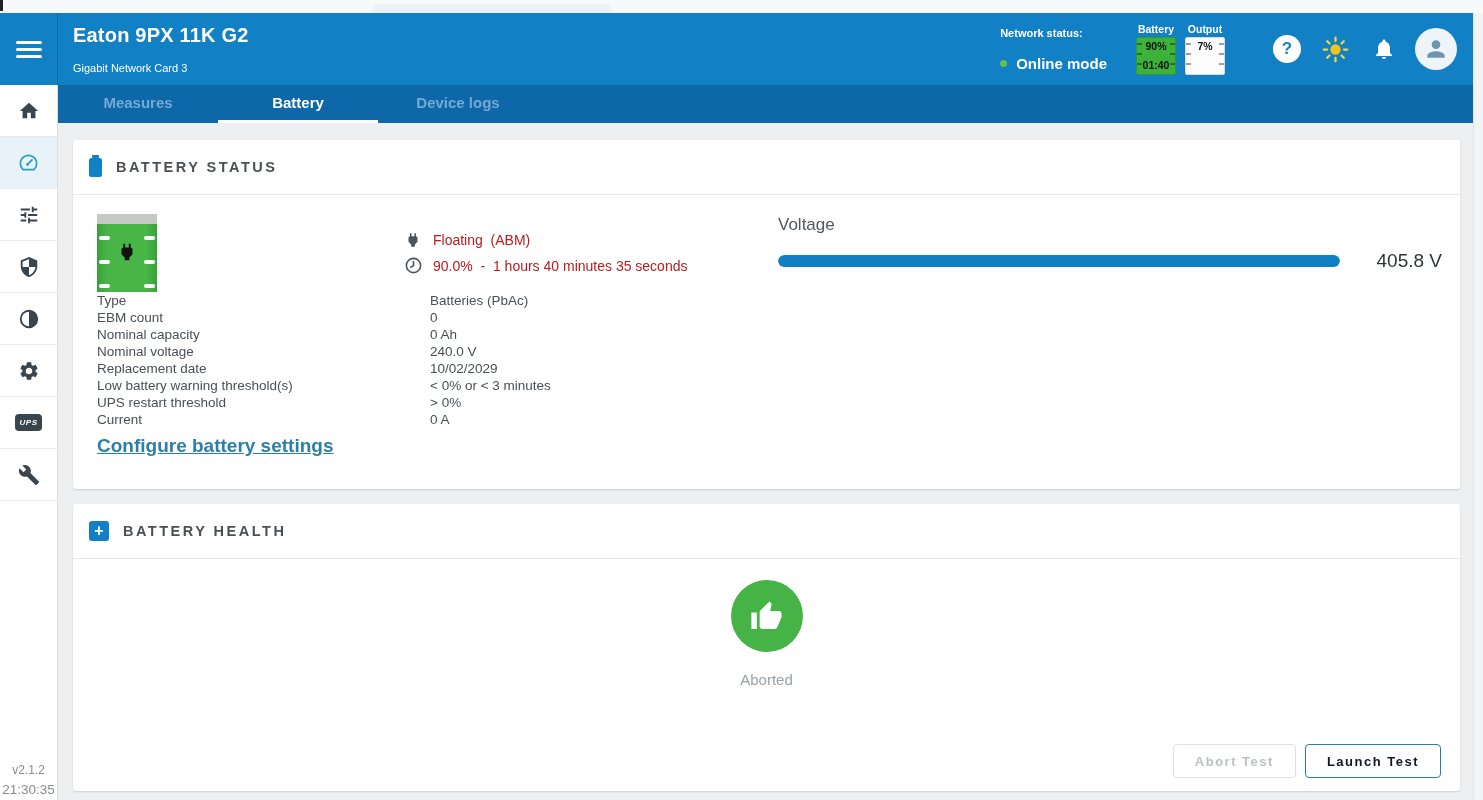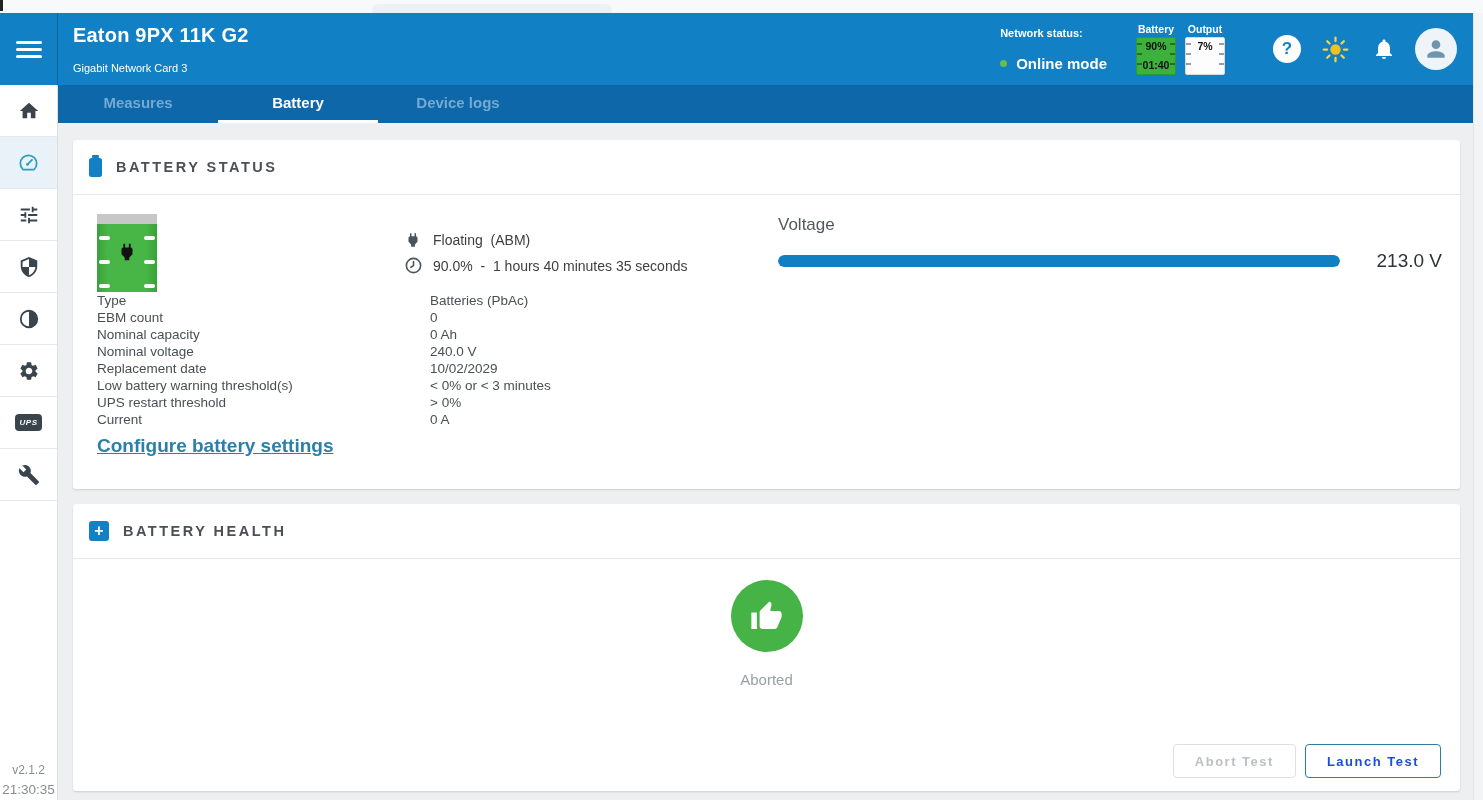--- a/index.html
+++ b/index.html
@@ -83,21 +83,21 @@
   
   .cs-body { position:relative; height:294px; }
   .batt-pic { position:absolute; left:24px; top:19px; width:60px; height:78px; }
   .batt-cap { height:10px; background:#c7c7c7; }
   .batt-green { position:relative; height:68px;
     background:linear-gradient(90deg,#3aa139 0%, #48b647 18%, #48b647 82%, #3aa139 100%); }
   .batt-green svg { position:absolute; left:50%; top:16px; transform:translateX(-50%); }
   .notch { position:absolute; width:11px; height:4px; background:#fff; border-radius:2px; }
 
   .mode-block { position:absolute; left:330px; top:36px; }
-  .mode-row { display:flex; align-items:center; margin-bottom:7px; color:#404040; font-size:14px; }
+  .mode-row { display:flex; align-items:center; margin-bottom:7px; color:#b91c1c; font-size:14px; }
   .mode-row .mi { width:20px; display:flex; justify-content:center; margin-right:10px; color:#4b545a; }
   .pre { white-space:pre; }
 
   .details { position:absolute; left:24px; top:97px; font-size:13.5px; color:#4a4f54; }
   .drow { display:flex; line-height:17px; }
   .dl { width:333px; }
 
   .cfg-link { position:absolute; left:24px; top:240px; font-size:19px; font-weight:700;
     color:#2c7fa8; text-decoration:underline; cursor:pointer; }
 
@@ -112,21 +112,21 @@
   .bh-body { position:relative; height:232px; }
   .health-center { position:absolute; left:0; right:0; top:21px; text-align:center; }
   .health-circle { width:72px; height:72px; border-radius:50%; background:#45b345; margin:0 auto;
     display:flex; align-items:center; justify-content:center; }
   .health-status { margin-top:19px; font-size:15px; color:#9aa0a5; }
   .bh-buttons { position:absolute; right:19px; bottom:13px; display:flex; }
   .btn { height:34px; padding:0 21px; border-radius:4px; font-size:13px; font-weight:700;
     letter-spacing:1.5px; background:#fff; display:flex; align-items:center;
     font-family:"Liberation Sans","DejaVu Sans",sans-serif; }
   .btn.disabled { border:1px solid #dde0e2; color:#bcc1c5; cursor:default; }
-  .btn.primary { border:1px solid #2a7e9e; color:#1d4ed8; margin-left:9px; cursor:pointer; }
+  .btn.primary { border:1px solid #2a7e9e; color:#0f172a; margin-left:9px; cursor:pointer; }
 
   .scroll-strip { position:absolute; top:13px; right:0; width:10px; height:787px; background:#f3f4f5;
     border-left:1px solid #e4e5e7; }
 </style>
 </head>
 <body>
 
 <div class="top-strip">
   <div class="tabshape"></div>
   <div class="mark"></div>
@@ -331,21 +331,21 @@
       </div>
 
       <a class="cfg-link">Configure battery settings</a>
 
       <div class="voltage">
         <div class="v-label">Voltage</div>
         <div class="v-row">
           <div class="v-track">
             <div class="v-fill" style="width: 100%;"></div>
           </div>
-          <div class="v-val">213.0 V</div>
+          <div class="v-val">405.8 V</div>
         </div>
       </div>
 
     </div>
   </div>
 
   <div class="card" style="margin-top:15px;">
     <div class="card-header">
       <div class="plus-box">+</div>
       <div class="card-title">BATTERY HEALTH</div>

